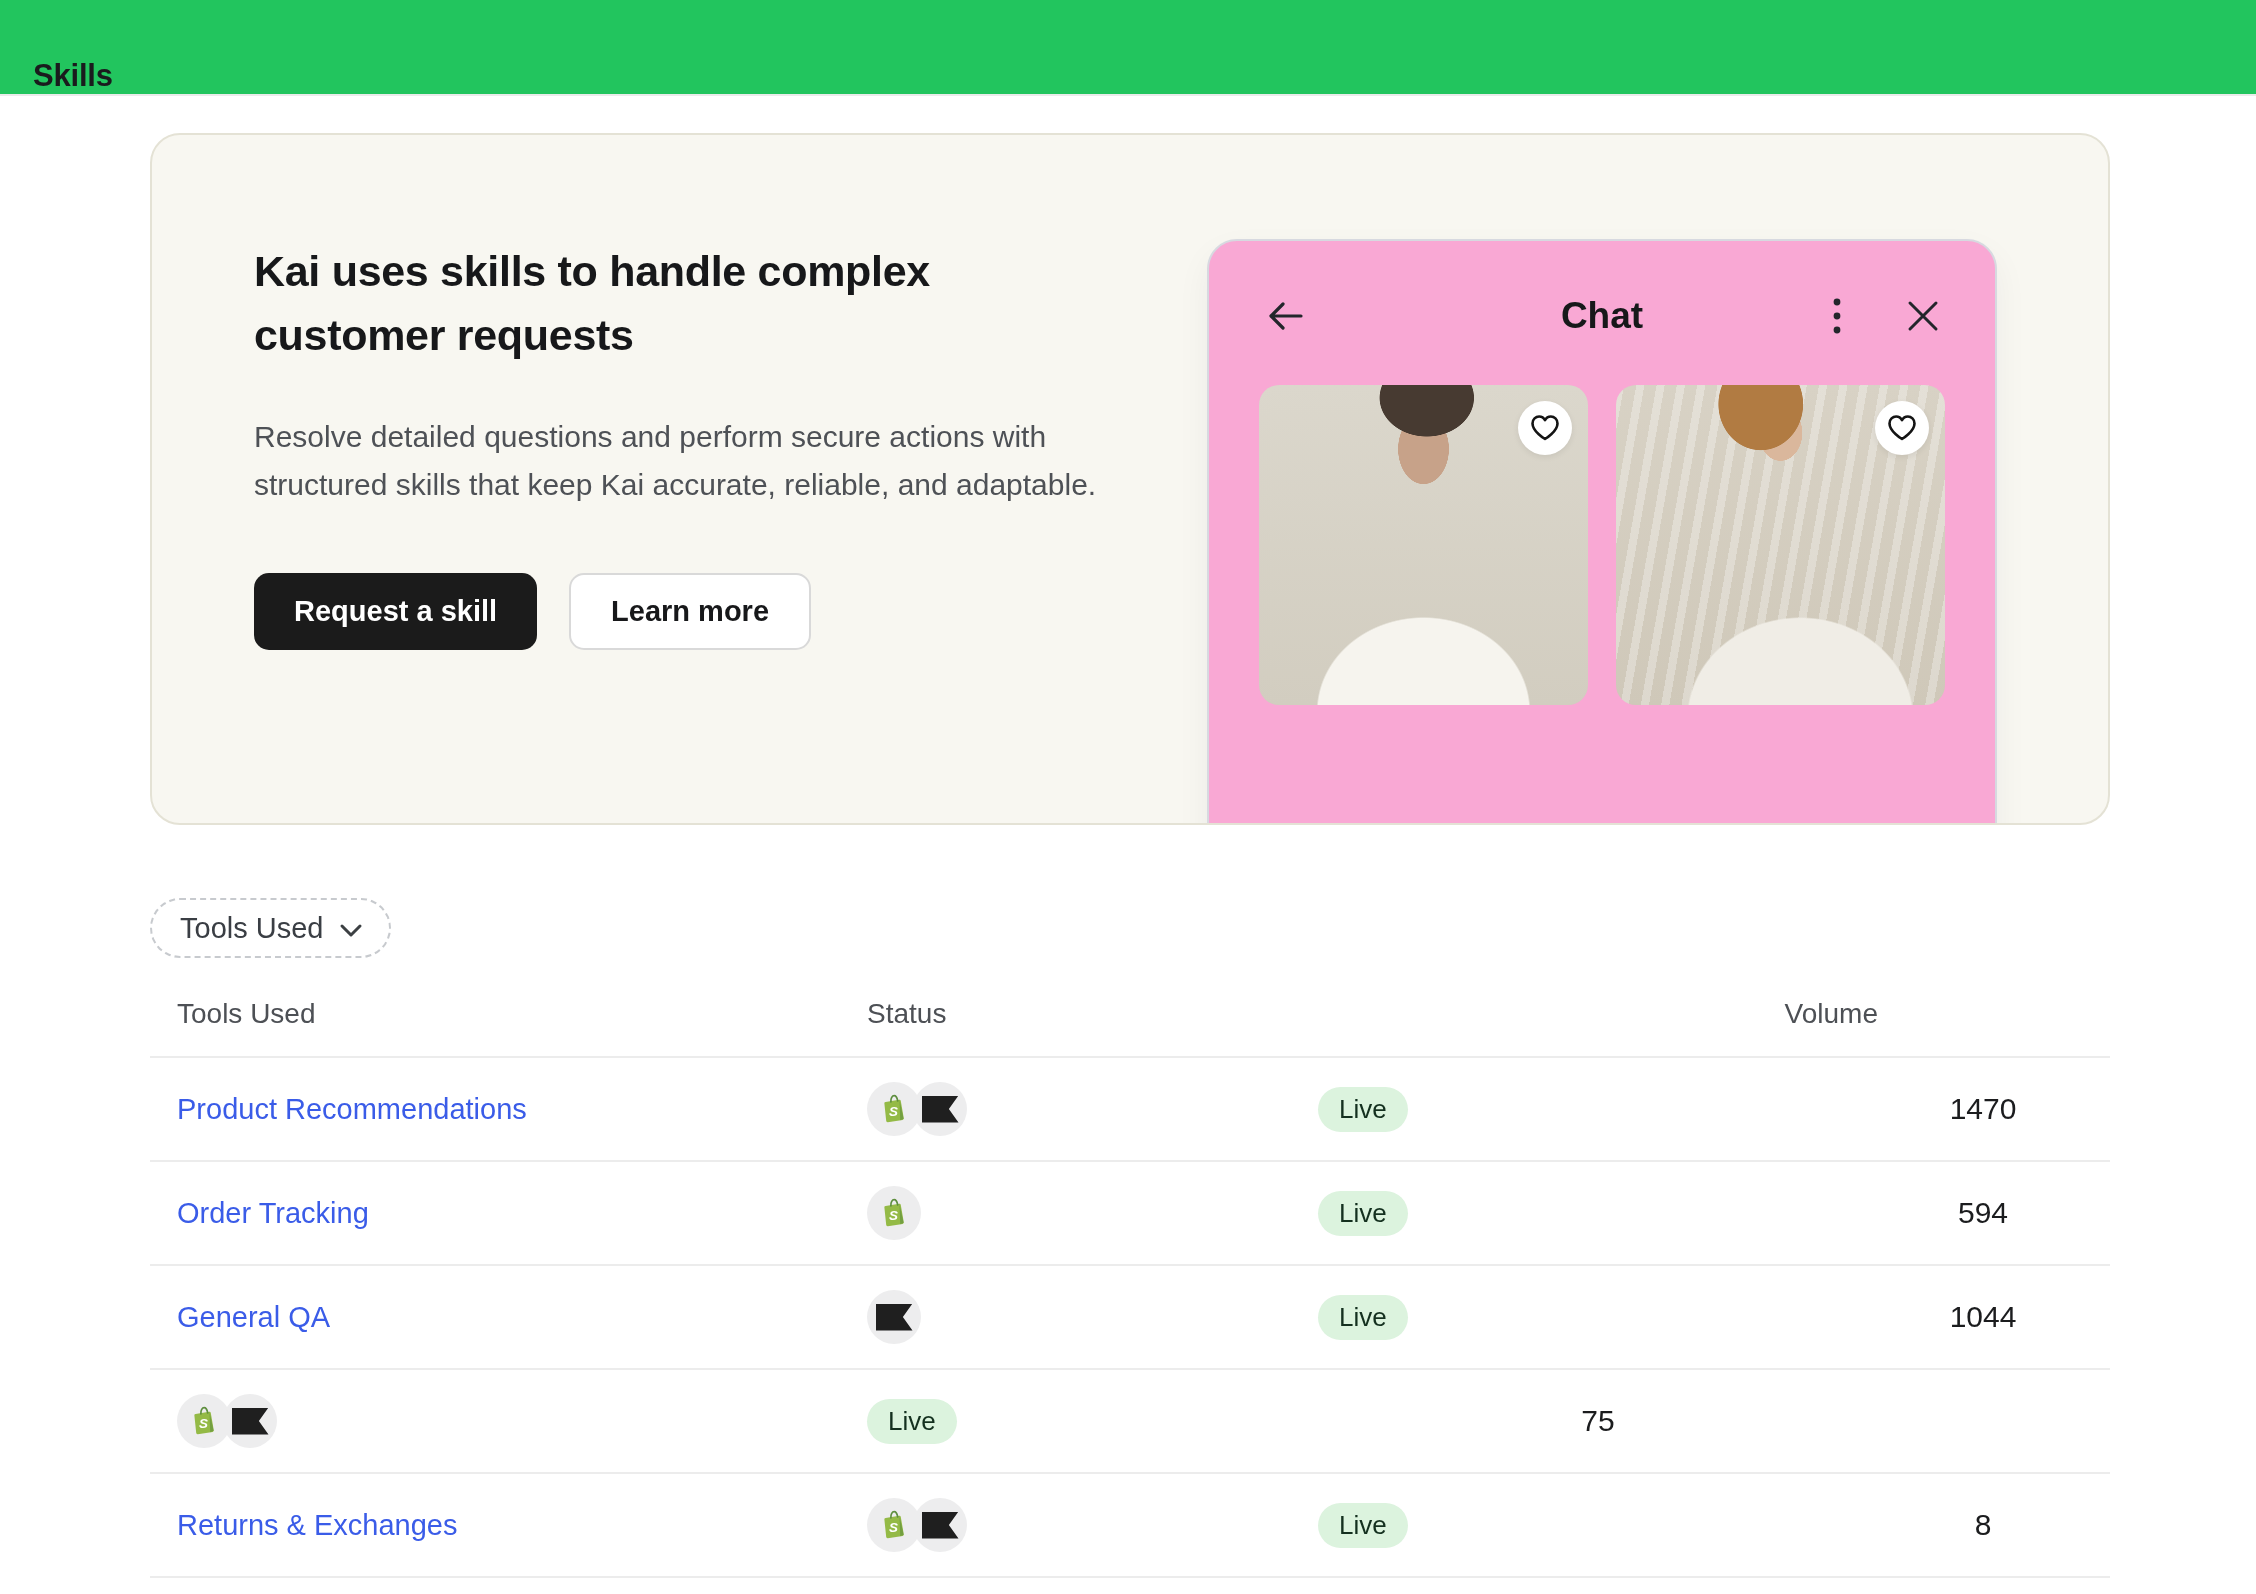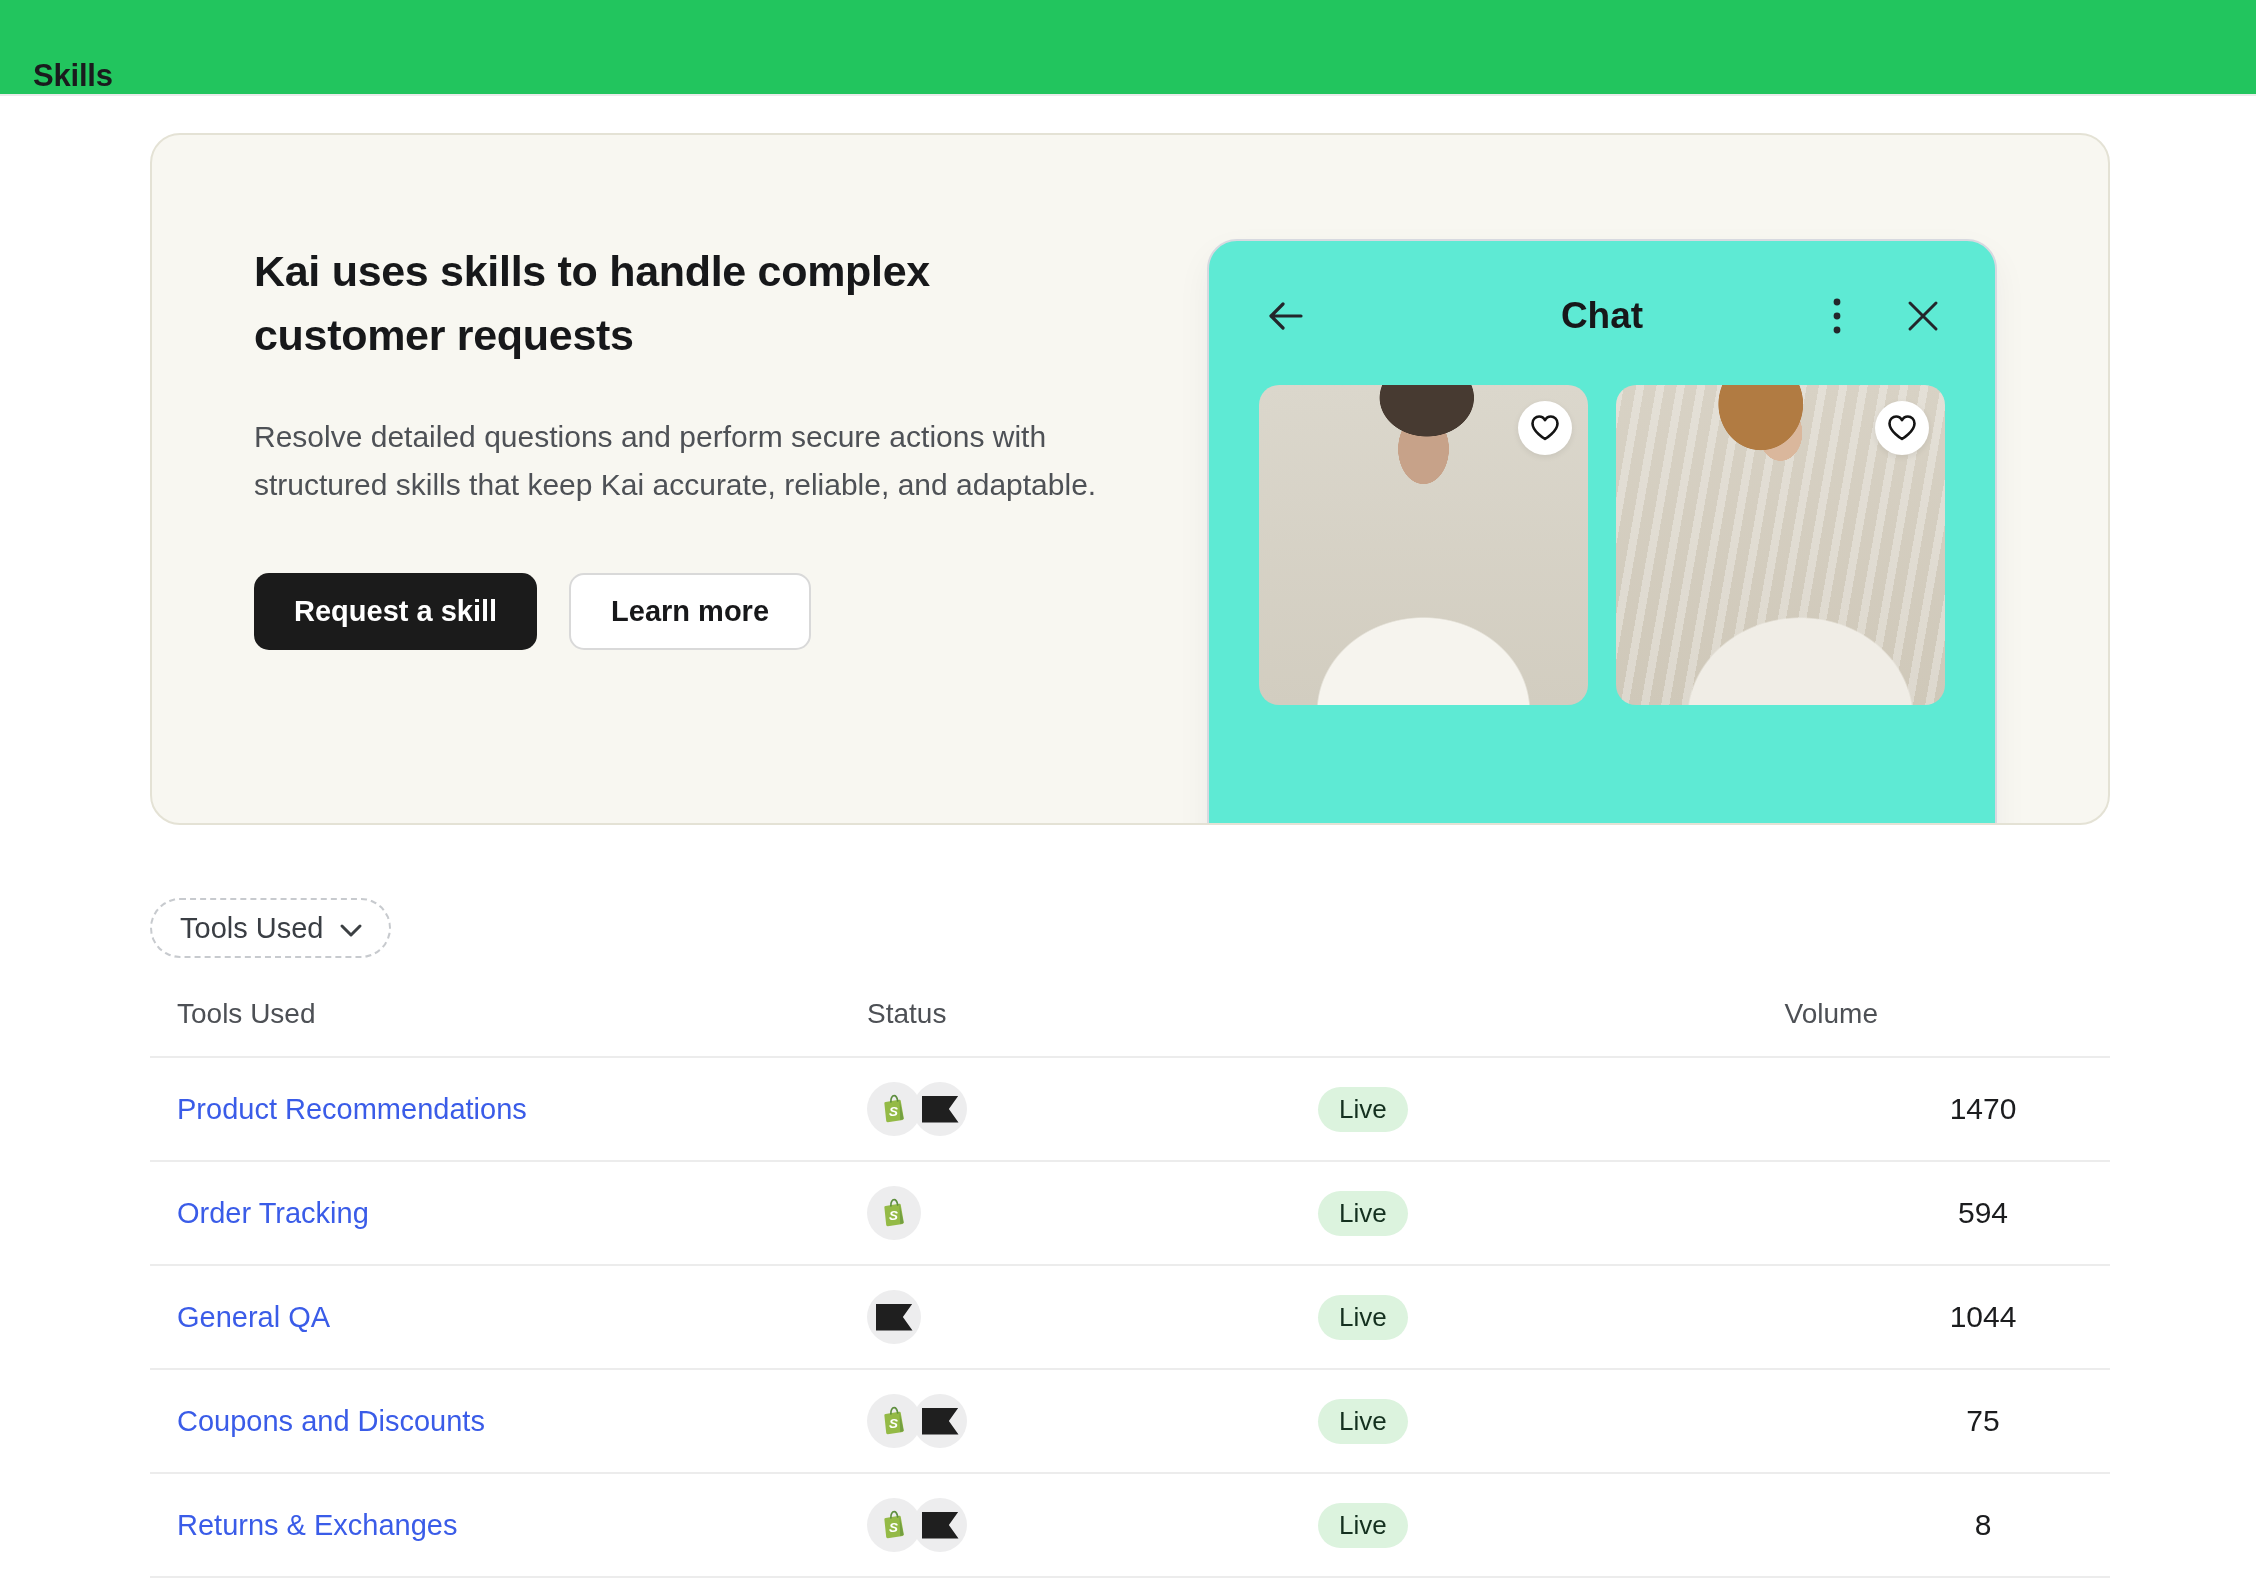--- a/index.html
+++ b/index.html
@@ -59,21 +59,21 @@
     cursor: pointer;
   }
   .btn-primary { background: #1b1b1b; color: #fff; border: none; }
   .btn-secondary { background: #fff; color: #17181a; border: 2px solid #d9d9d9; padding-left: 40px; }
 
   
   .chat-card {
     position: absolute;
     left: 1055px; top: 104px;
     width: 790px; height: 780px;
-    background: #5eead4;
+    background: #f9a8d4;
     border: 2px solid #d7d9e0;
     border-radius: 30px;
     padding: 0 50px;
     box-shadow: 0 14px 34px rgba(40,40,60,.05);
   }
   .chat-header {
     position: relative;
     margin-top: 46px; height: 58px;
     display: flex; align-items: center;
   }
@@ -312,21 +312,20 @@
     <div class="cell-name"><a>General QA</a></div>
     <div class="cell-tools">
         <span class="tool-icon">
           <span class="flag-shape"></span>
         </span>
       </div>
     <div class="cell-status"><span class="status-badge">Live</span></div>
     <div class="cell-volume">1044</div>
   </div>
   <div class="trow">
-    <div class="cell-name"><a>Coupons and Discounts</a></div>
     <div class="cell-tools">
         <span class="tool-icon">
           <svg width="34" height="34" viewBox="0 0 24 24">
             <path d="M7.1 6.9 L15.7 5.5 C16.2 5.4 16.7 5.8 16.8 6.3 L18.9 18.6 C19 19.1 18.6 19.6 18.1 19.7 L7.6 21.3 C7.1 21.4 6.6 21 6.5 20.5 L5.2 8 C5.15 7.5 5.5 7 7.1 6.9 Z" fill="#94ba46"></path>
             <path d="M15.9 5.8 L18.8 18.8 L16.4 19.9 Z" fill="#5e8e3e" opacity="0.6"></path>
             <path d="M9.8 7 C9.6 4.3 10.8 2.6 12.1 2.6 C13.4 2.6 14.2 4 14.6 6.3" stroke="#5e8e3e" stroke-width="1.2" fill="none" stroke-linecap="round"></path>
             <text x="11.6" y="16.6" font-family="Liberation Sans, sans-serif" font-size="9.5" font-weight="bold" font-style="italic" fill="#ffffff" text-anchor="middle">S</text>
           </svg>
         </span>
         <span class="tool-icon">

